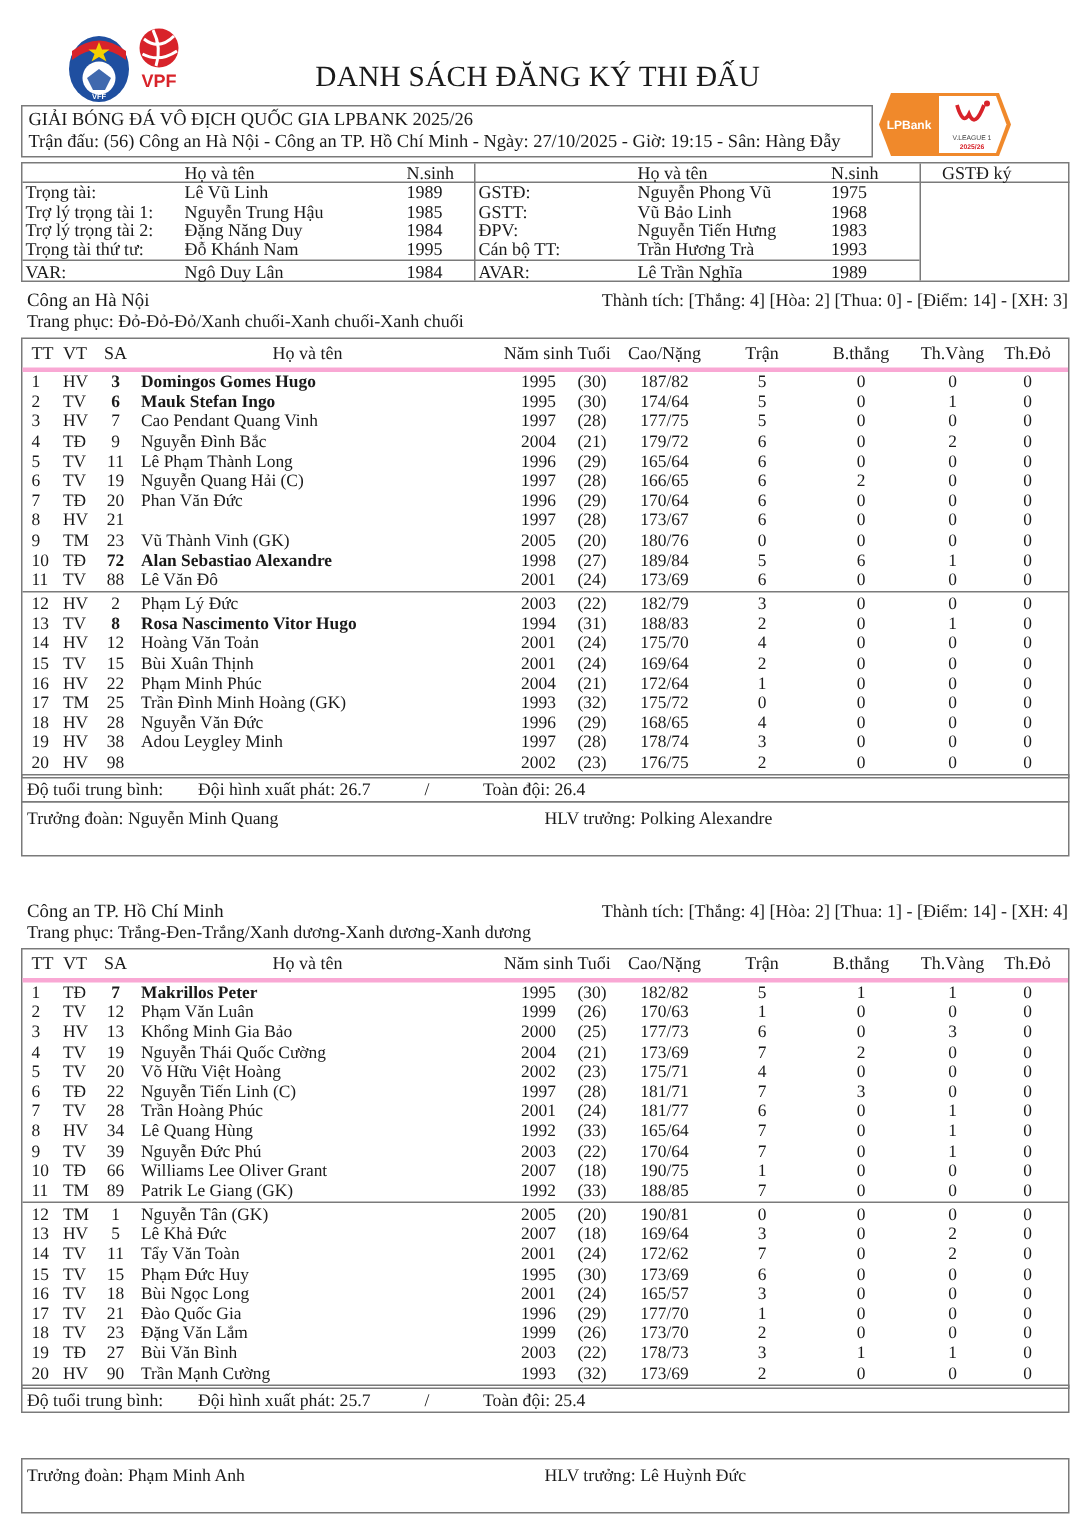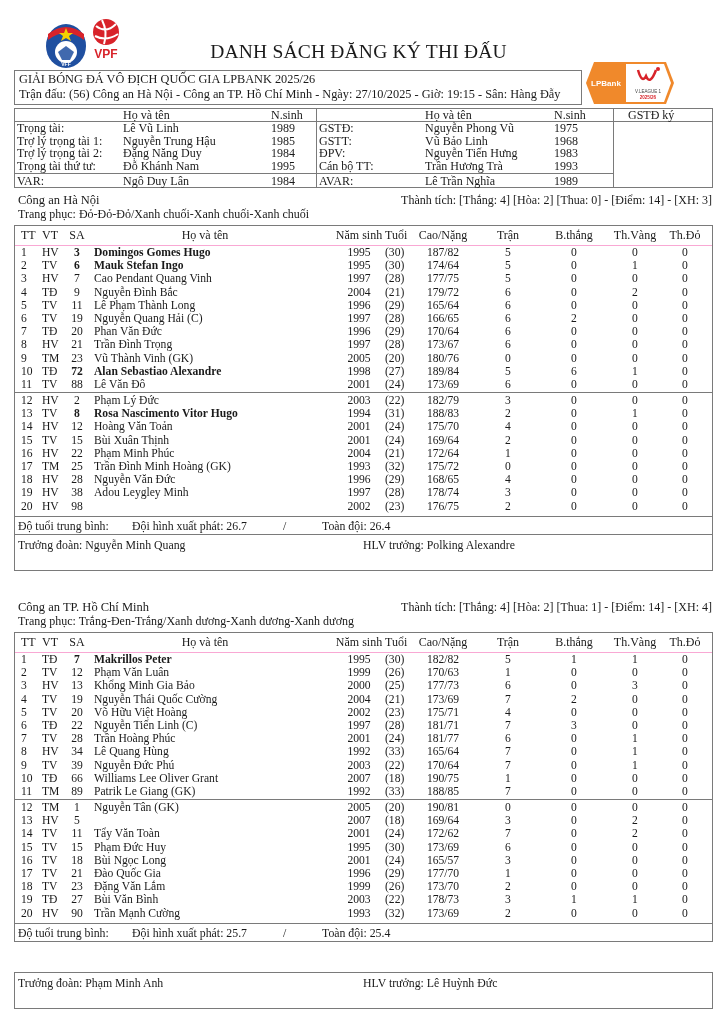--- a/index.html
+++ b/index.html
@@ -14,21 +14,21 @@
   .info-box { left:14px; top:70px; width:568px; height:35px; padding:1px 4px; line-height:15px; font-size:12.3px; }
   .ref-box { left:14px; top:108px; width:699px; height:80px; }
   .ref-box .vline { position:absolute; top:0; bottom:0; width:1px; background:#7a7a7a; }
   .ref-box .hline { position:absolute; left:0; height:1px; background:#7a7a7a; }
   .cell { position:absolute; white-space:nowrap; font-size:12px; line-height:12.6px; }
   .team-name { font-weight:normal; font-size:12.5px; }
   .stats { font-size:12px; }
   .kit { font-size:12px; }
   .roster { left:14px; width:699px; }
   .roster .hdr, .roster .row { position:relative; height:13.2px; font-size:11.6px; line-height:13.2px; white-space:nowrap; }
-  .roster .hdr { height:19px; line-height:19px; font-size:12px; border-bottom:1px solid #f9a8d4; }
+  .roster .hdr { height:19px; line-height:19px; font-size:12px; border-bottom:3px solid #f9a8d4; }
   .roster span { position:absolute; top:0; }
   .c-tt { left:6px; width:16px; text-align:left; }
   .c-vt { left:27px; width:22px; text-align:left; }
   .c-sa { left:50px; width:24px; text-align:center; }
   .c-name { left:79px; width:240px; text-align:left; }
   .c-yr { left:320px; width:48px; text-align:center; }
   .c-age { left:370px; width:30px; text-align:left; }
   .c-hw { left:400px; width:56px; text-align:center; }
   .c-app { left:478px; width:30px; text-align:center; }
   .c-gl { left:540px; width:38px; text-align:center; }
@@ -234,21 +234,20 @@
         <span class="c-hw">170/64</span>
         <span class="c-app">6</span>
         <span class="c-gl">0</span>
         <span class="c-yc">0</span>
         <span class="c-rc">0</span>
       </div>
       <div class="row">
         <span class="c-tt">8</span>
         <span class="c-vt">HV</span>
         <span class="c-sa">21</span>
-        <span class="c-name">Trần Đình Trọng</span>
         <span class="c-yr">1997</span>
         <span class="c-age">(28)</span>
         <span class="c-hw">173/67</span>
         <span class="c-app">6</span>
         <span class="c-gl">0</span>
         <span class="c-yc">0</span>
         <span class="c-rc">0</span>
       </div>
       <div class="row">
         <span class="c-tt">9</span>
@@ -591,20 +590,21 @@
         <span class="c-hw">190/81</span>
         <span class="c-app">0</span>
         <span class="c-gl">0</span>
         <span class="c-yc">0</span>
         <span class="c-rc">0</span>
       </div>
       <div class="row">
         <span class="c-tt">13</span>
         <span class="c-vt">HV</span>
         <span class="c-sa">5</span>
+        <span class="c-name">Lê Khả Đức</span>
         <span class="c-yr">2007</span>
         <span class="c-age">(18)</span>
         <span class="c-hw">169/64</span>
         <span class="c-app">3</span>
         <span class="c-gl">0</span>
         <span class="c-yc">2</span>
         <span class="c-rc">0</span>
       </div>
       <div class="row">
         <span class="c-tt">14</span>

